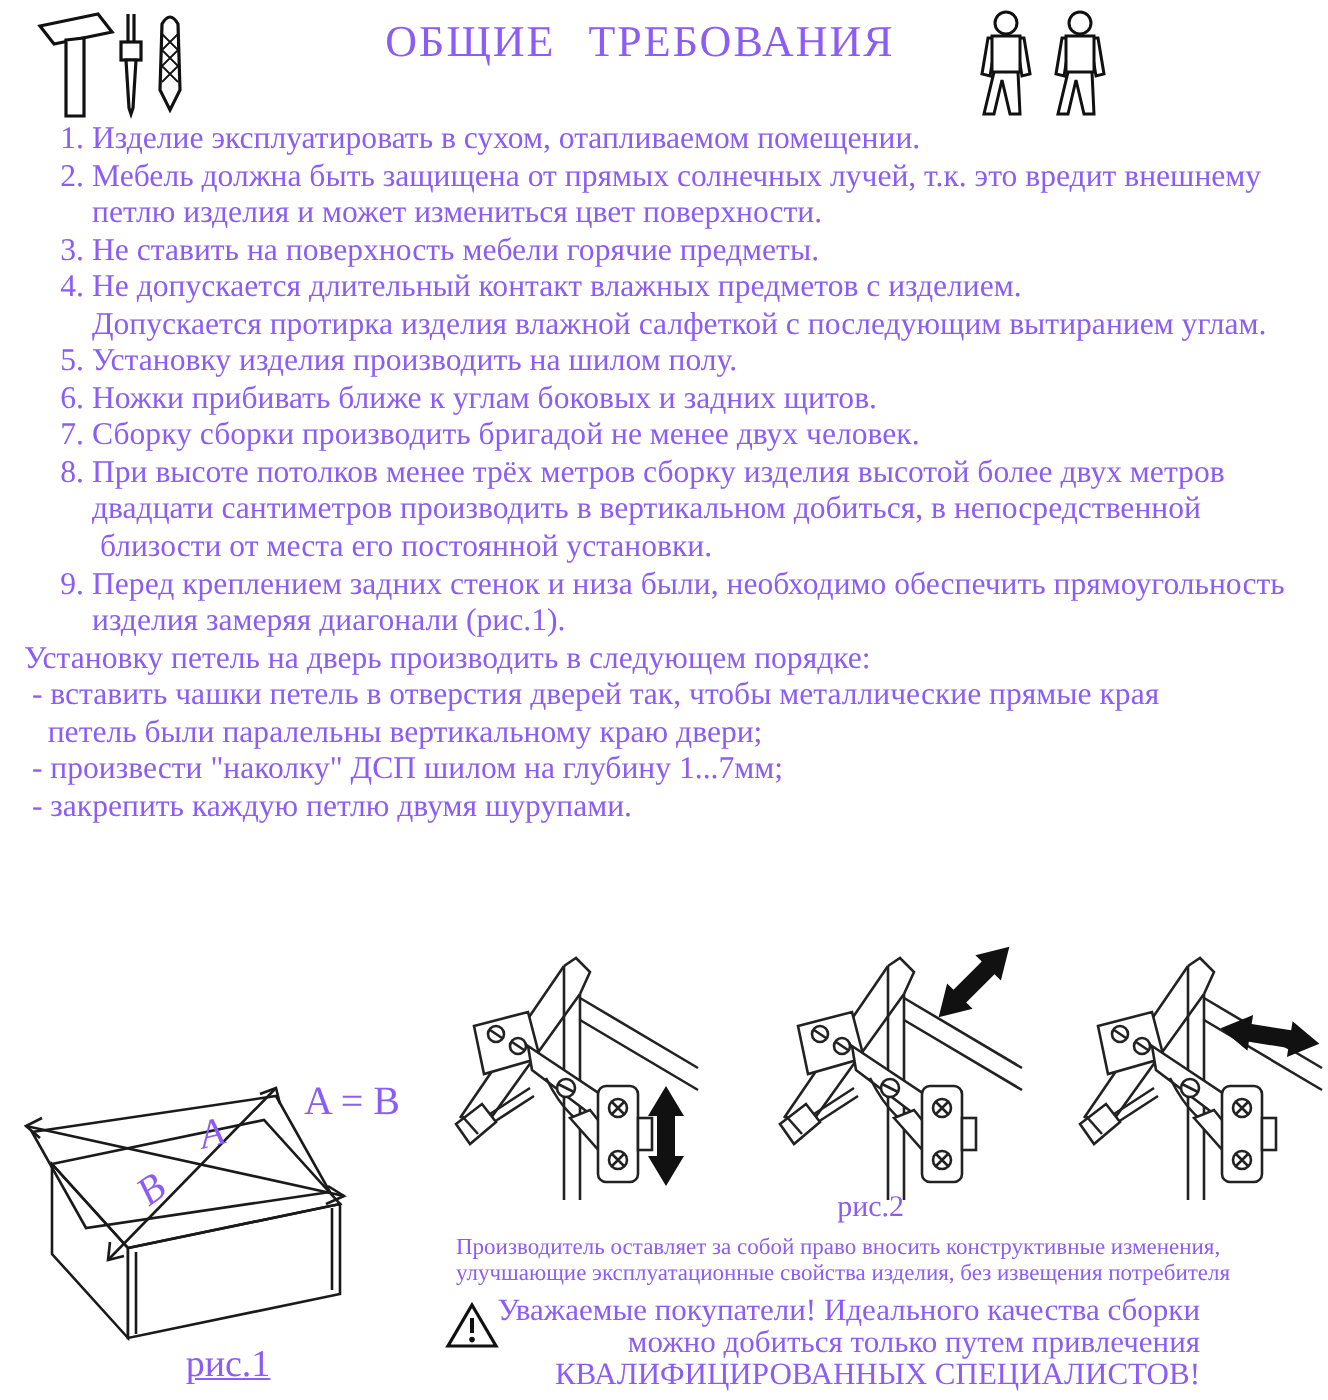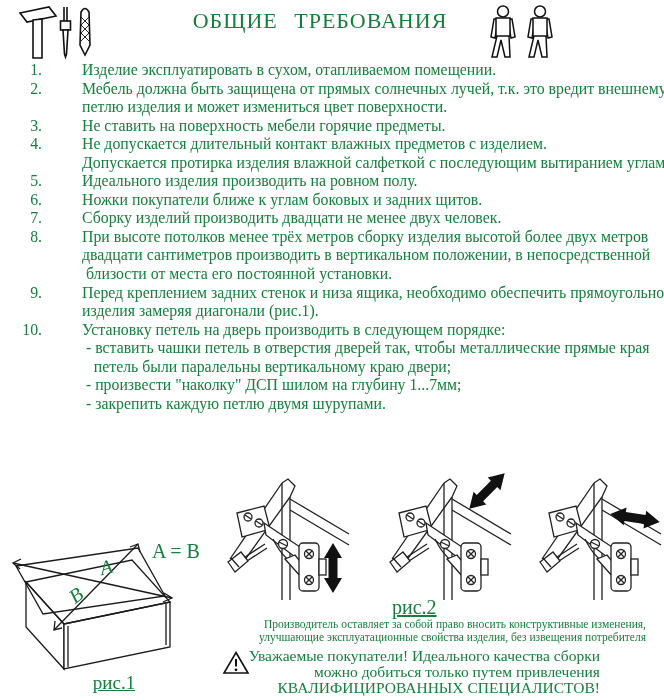--- a/index.html
+++ b/index.html
@@ -1,41 +1,41 @@
 <!DOCTYPE html>
 <html><head>
 <meta charset="utf-8">
 <style>
   html,body{margin:0;padding:0;background:#888;}
   .page{
     position:relative;width:664px;height:700px;background:#ffffff;
-    font-family:"Liberation Serif","DejaVu Serif",serif;color:#15803d;
+    font-family:"Liberation Serif","DejaVu Serif",serif;color:#8b5cf6;
     overflow:hidden;margin:0 auto;
   }
   .title{
     position:absolute;left:150px;top:8px;width:340px;text-align:center;
     font-size:22px;letter-spacing:1px;word-spacing:10px;white-space:nowrap;
   }
   .req-list{position:absolute;left:12px;top:61px;width:650px;}
   .req-row{display:grid;grid-template-columns:30px 1fr;column-gap:4px;
     font-size:15.8px;line-height:18.55px;}
   .req-num{text-align:right;white-space:pre;}
-  .req-text{white-space:pre;margin-left:36px;}
+  .req-text{white-space:pre;}
   .fig1-wrap{position:absolute;left:12px;top:498px;width:212px;height:200px;margin-top:36px;}
   .fig1-eq{position:absolute;left:140px;top:6px;font-size:20px;white-space:nowrap;}
   .fig1-a{position:absolute;left:88px;top:22px;font-size:20px;font-style:italic;
     transform:rotate(-14deg);}
   .fig1-b{position:absolute;left:58px;top:50px;font-size:20px;font-style:italic;
     transform:rotate(-36deg);}
   .fig1-cap{position:absolute;left:62px;top:138px;width:80px;text-align:center;font-size:19px;text-decoration:underline;}
   .hinge{position:absolute;top:467px;width:125px;height:135px;}
   .hinge1{left:227px;} .hinge2{left:389px;} .hinge3{left:539px;}
-  .fig2-cap{position:absolute;left:392px;top:596px;width:60px;text-align:left;font-size:20px;text-decoration:underline;}
-  .disclaimer{position:absolute;left:228px;top:618px;width:400px;text-align:right;
-    font-size:11.5px;line-height:12.6px;white-space:pre;margin-left:18px;}
+  .fig2-cap{position:absolute;left:392px;top:596px;width:60px;text-align:right;font-size:15px;}
+  .disclaimer{position:absolute;left:228px;top:618px;width:400px;text-align:left;
+    font-size:11.5px;line-height:12.6px;white-space:pre;}
   .warn-tri{position:absolute;left:222px;top:650px;}
   .warn-text{position:absolute;left:232px;top:648px;width:368px;text-align:right;
     font-size:15.5px;line-height:15.8px;white-space:pre;}
   svg{display:block;}
 </style>
 </head>
 <body>
 
 <div class="page">
 
@@ -89,43 +89,42 @@
         <div class="req-num">3.</div>
         <div class="req-text">Не ставить на поверхность мебели горячие предметы.</div>
       </div>
     <div class="req-row">
         <div class="req-num">4.</div>
         <div class="req-text">Не допускается длительный контакт влажных предметов с изделием.
 Допускается протирка изделия влажной салфеткой с последующим вытиранием углам.</div>
       </div>
     <div class="req-row">
         <div class="req-num">5.</div>
-        <div class="req-text">Идеального изделия производить на ровном полу.</div>
+        <div class="req-text">Установку изделия производить на шилом полу.</div>
       </div>
     <div class="req-row">
         <div class="req-num">6.</div>
-        <div class="req-text">Ножки покупатели ближе к углам боковых и задних щитов.</div>
+        <div class="req-text">Ножки прибивать ближе к углам боковых и задних щитов.</div>
       </div>
     <div class="req-row">
         <div class="req-num">7.</div>
-        <div class="req-text">Сборку изделий производить двадцати не менее двух человек.</div>
+        <div class="req-text">Сборку сборки производить бригадой не менее двух человек.</div>
       </div>
     <div class="req-row">
         <div class="req-num">8.</div>
         <div class="req-text">При высоте потолков менее трёх метров сборку изделия высотой более двух метров
-двадцати сантиметров производить в вертикальном положении, в непосредственной
+двадцати сантиметров производить в вертикальном добиться, в непосредственной
  близости от места его постоянной установки.</div>
       </div>
     <div class="req-row">
         <div class="req-num">9.</div>
-        <div class="req-text">Перед креплением задних стенок и низа ящика, необходимо обеспечить прямоугольность
+        <div class="req-text">Перед креплением задних стенок и низа были, необходимо обеспечить прямоугольность
 изделия замеряя диагонали (рис.1).</div>
       </div>
     <div class="req-row">
-        <div class="req-num">10.</div>
         <div class="req-text">Установку петель на дверь производить в следующем порядке:
  - вставить чашки петель в отверстия дверей так, чтобы металлические прямые края
    петель были паралельны вертикальному краю двери;
  - произвести "наколку" ДСП шилом на глубину 1...7мм;
  - закрепить каждую петлю двумя шурупами.</div>
       </div>
   </div>
 
   <div class="fig1-wrap">
     <svg width="212" height="150" viewBox="0 0 212 150">

